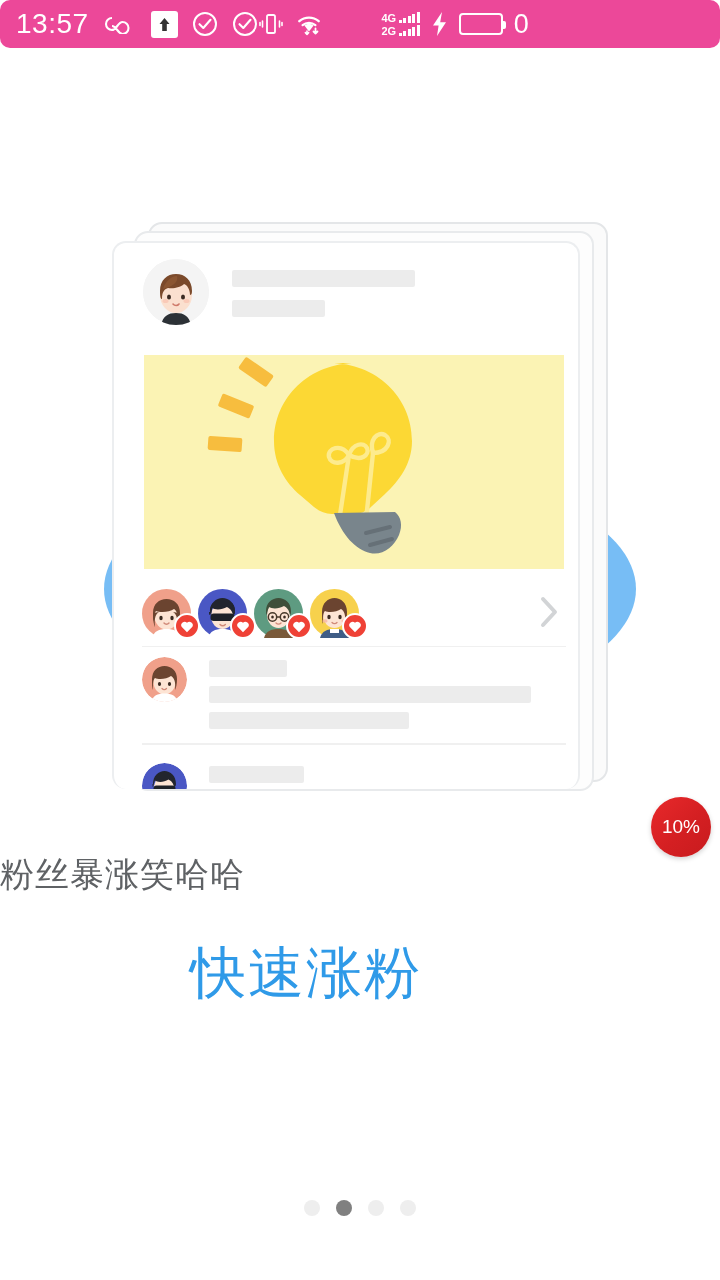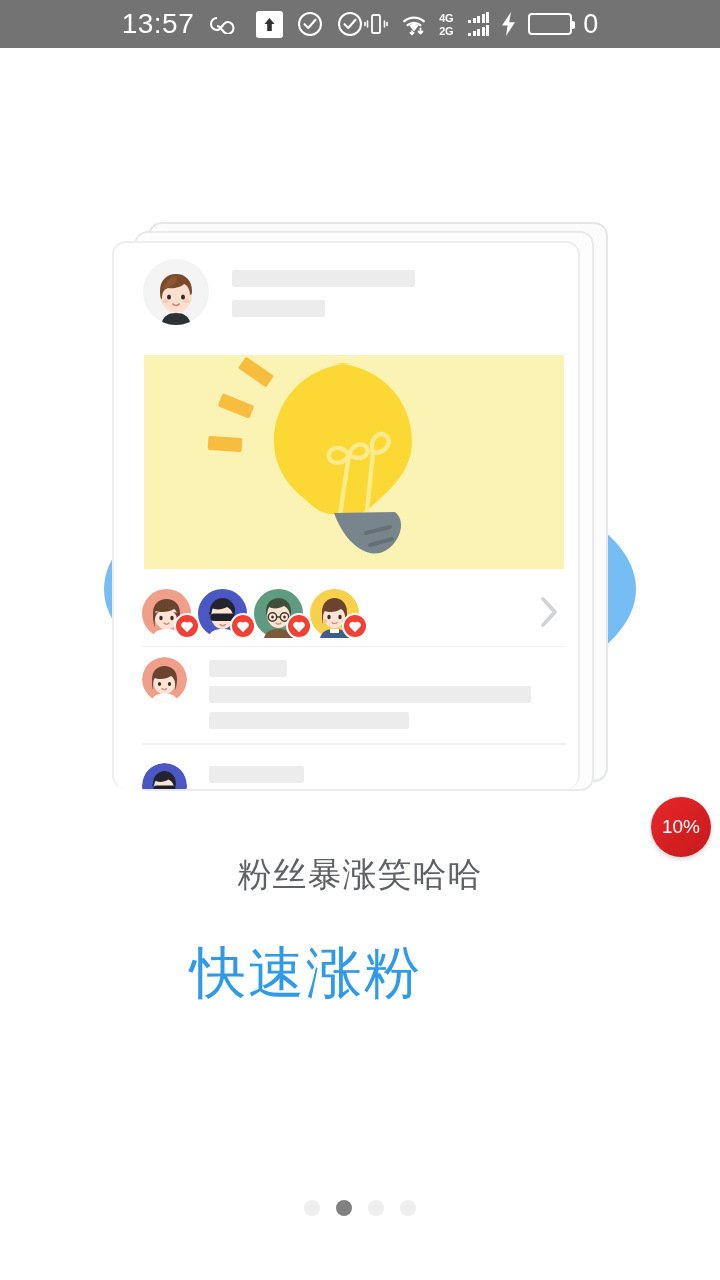--- a/index.html
+++ b/index.html
@@ -7,34 +7,35 @@
     width:720px; height:1280px;
     background:#ffffff;
     font-family:"Liberation Sans","DejaVu Sans",sans-serif;
     overflow:hidden;
   }
   #screen { position:relative; width:720px; height:1280px; background:#fff; }
 
   
   .statusbar{
     position:absolute; top:0; left:0; width:720px; height:48px;
-    background:#737373; color:#fff;
-    display:flex; align-items:center; justify-content:center;
+    background:#ec4899; color:#fff;
+    display:flex; align-items:center; justify-content:flex-start;
     padding:0 16px;
+    border-radius:10px;
   }
   .sb-left{ display:flex; align-items:center; gap:14px; }
   .sb-right{ display:flex; align-items:center; gap:11px; }
   .sb-time{ font-size:28px; letter-spacing:.5px; font-weight:400; line-height:1; }
   .sb-ico{ display:inline-flex; align-items:center; justify-content:center; }
   .sb-upbox{
     width:27px;height:27px;background:#fff;border-radius:3px;
     display:flex;align-items:center;justify-content:center;
   }
   .net-stack{ display:flex; flex-direction:column; justify-content:center; gap:2px; }
-  .net-row{ display:flex; align-items:flex-end; gap:15px; }
+  .net-row{ display:flex; align-items:flex-end; gap:3px;margin-left:48px; }
   .net-lbl{ font-size:11px; line-height:9px; font-weight:700; letter-spacing:-.3px; }
   .bars{ display:flex; align-items:flex-end; gap:1.5px; height:11px; }
   .bars i{ display:block; width:3px; background:#fff; }
   .bars i:nth-child(1){height:3px;} .bars i:nth-child(2){height:5px;}
   .bars i:nth-child(3){height:7px;} .bars i:nth-child(4){height:9px;}
   .bars i:nth-child(5){height:11px;}
   .batt{
     width:44px;height:22px;border:2px solid #fff;border-radius:4px;position:relative;
   }
   .batt:after{
@@ -113,21 +114,21 @@
     position:absolute; left:651px; top:760px;
     width:60px; height:60px; border-radius:50%;
     background:linear-gradient(135deg,#e8292b 0%,#d41f22 55%,#c81b1e 100%);
     color:#fff; font-size:19px;
     display:flex; align-items:center; justify-content:center;
     box-shadow:0 2px 5px rgba(0,0,0,.18);
   }
 
   
   .cap-sub{
-    position:absolute; left:0; top:852px; width:720px; text-align:center;
+    position:absolute; left:0; top:852px; width:720px; text-align:left;
     font-size:34px; color:#5f6265; letter-spacing:1px;
   }
   .cap-main{
     position:absolute; left:0; top:936px; width:612px; text-align:center;
     font-size:56px; color:#2f9ae8; letter-spacing:2px;
   }
 
   
   .dots{
     position:absolute; left:0; top:1200px; width:720px;

